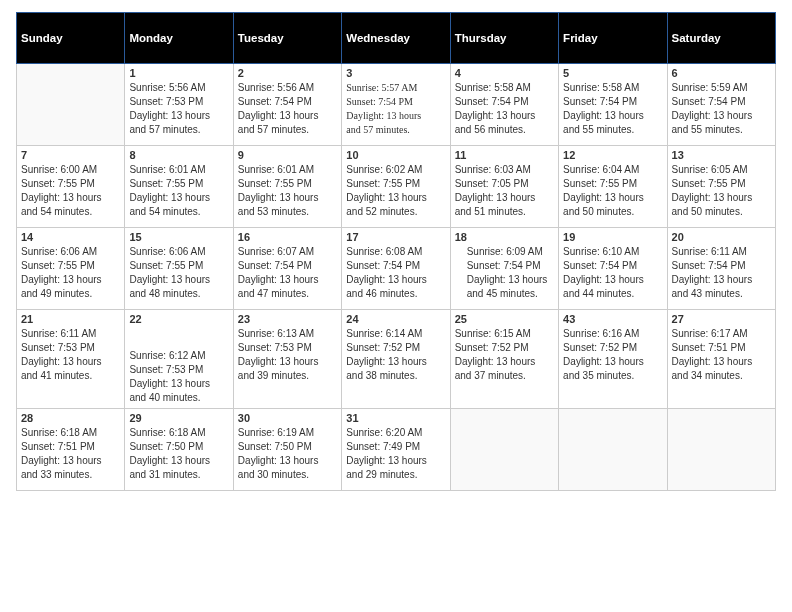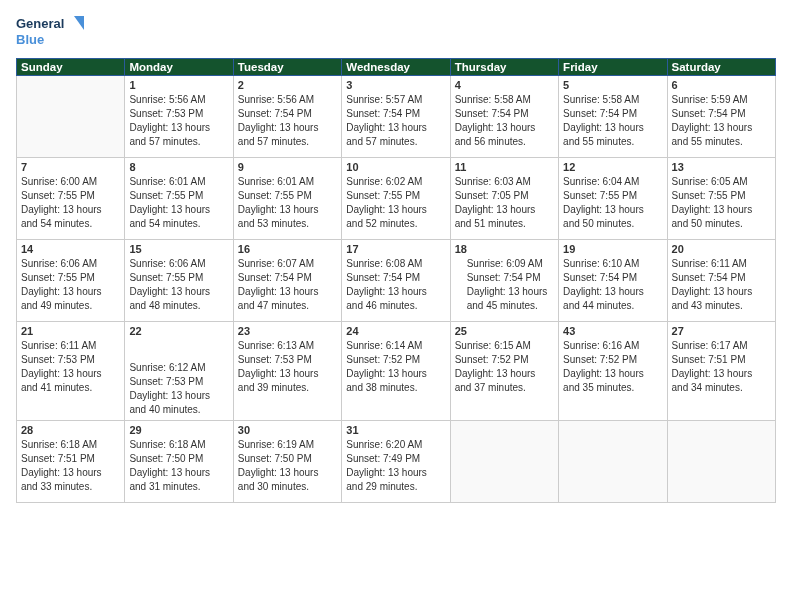--- a/index.html
+++ b/index.html
@@ -38,25 +38,25 @@
       font-size: 13px;
       color: #333;
       margin-top: 2px;
     }
     table {
       width: 100%;
       border-collapse: collapse;
       table-layout: fixed;
     }
     th {
-      background-color: #14532d;
+      background-color: #000000;
       color: #fff;
       font-size: 11.5px;
       font-weight: bold;
-      padding: 2px 4px;
+      padding: 19px 4px;
       text-align: left;
       border: 1px solid #2a5a9a;
     }
     td {
       border: 1px solid #ccc;
       vertical-align: top;
       padding: 3px 4px;
       font-size: 9.5px;
       color: #333;
       height: 82px;
@@ -78,33 +78,20 @@
       line-height: 1.4;
     }
     tr:nth-child(odd) td:not(.empty) {
       background: #fff;
     }
   </style>
 </head>
 <body>
 
 <div class="container">
-  <div class="header-row">
-    <div class="logo">
-  <svg width="70" height="40" viewBox="0 0 70 40">
-    <text x="0" y="16" font-size="13" font-weight="bold" font-family="Arial" fill="#1a3a5c">General</text>
-    <text x="0" y="32" font-size="13" font-weight="bold" font-family="Arial" fill="#4a90d9">Blue</text>
-    <polygon points="58,4 68,4 68,18" fill="#4a90d9"></polygon>
-  </svg>
-</div>
-    <div class="title-block">
-      <div class="month-title"></div>
-      <div class="location"></div>
-    </div>
-  </div>
 
   <table>
     <thead>
       <tr>
       <th>Sunday</th>
           <th>Monday</th>
           <th>Tuesday</th>
           <th>Wednesday</th>
           <th>Thursday</th>
           <th>Friday</th>
@@ -123,21 +110,21 @@
           </td>
           <td>
             <span class="day-number">2</span>
             <div class="day-info" style="white-space: pre-line;">Sunrise: 5:56 AM
 Sunset: 7:54 PM
 Daylight: 13 hours
 and 57 minutes.</div>
           </td>
           <td>
             <span class="day-number">3</span>
-            <div class="day-info" style="white-space: pre-line;">Sunrise: 5:57 AM
+            <div class="day-info" style="white-space: pre-line; font-family: Liberation Serif, serif;">Sunrise: 5:57 AM
 Sunset: 7:54 PM
 Daylight: 13 hours
 and 57 minutes.</div>
           </td>
           <td>
             <span class="day-number">4</span>
             <div class="day-info" style="white-space: pre-line;">Sunrise: 5:58 AM
 Sunset: 7:54 PM
 Daylight: 13 hours
 and 56 minutes.</div>

